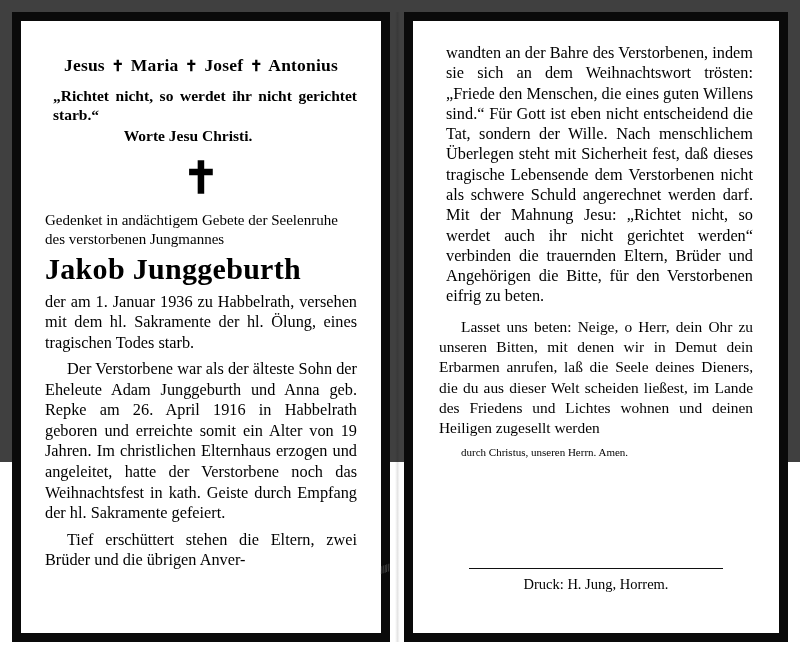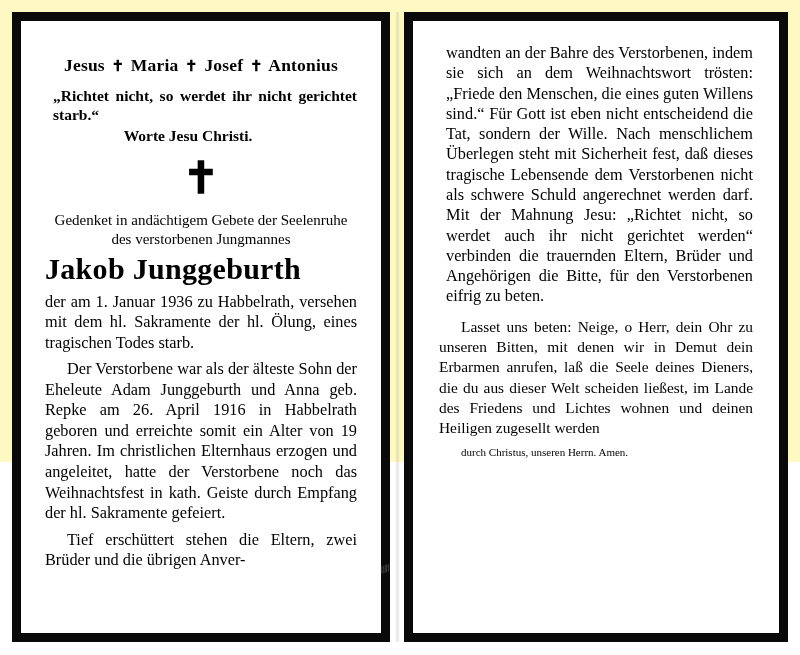--- a/index.html
+++ b/index.html
@@ -11,21 +11,21 @@
     width: 800px;
     height: 655px;
     font-family: "Liberation Serif", serif;
     color: #000000;
     overflow: hidden;
   }
   .page {
     position: relative;
     width: 800px;
     height: 462px;
-    background: #fef9c3;
+    background: #404040;
   }
   .card {
     position: absolute;
     top: 12px;
     height: 630px;
     background: #ffffff;
     border: 9px solid #0a0a0a;
     box-sizing: border-box;
   }
   .card-left {
@@ -75,21 +75,21 @@
   }
   .cross-symbol {
     text-align: center;
     font-size: 44px;
     line-height: 1;
     margin: 12px 0 10px 0;
     font-weight: bold;
   }
   .memorial-intro {
     font-size: 15px;
-    text-align: center;
+    text-align: left;
     line-height: 1.3;
   }
   .deceased-name {
     text-align: left;
     font-weight: bold;
     font-size: 30px;
     letter-spacing: 0.3px;
     margin: 2px 0 6px 0;
     white-space: nowrap;
   }
@@ -201,17 +201,21 @@
   <div class="fold-mark">/////</div>
 
   <div class="card card-right">
     <div class="inner">
 
       <p class="r-text">wandten an der Bahre des Verstorbenen, indem sie sich an dem Weihnachtswort trösten: „Friede den Menschen, die eines guten Willens sind.“ Für Gott ist eben nicht entscheidend die Tat, sondern der Wille. Nach menschlichem Überlegen steht mit Sicherheit fest, daß dieses tragische Lebensende dem Verstorbenen nicht als schwere Schuld angerechnet werden darf. Mit der Mahnung Jesu: „Richtet nicht, so werdet auch ihr nicht gerichtet werden“ verbinden die trauernden Eltern, Brüder und Angehörigen die Bitte, für den Verstorbenen eifrig zu beten.</p>
 
       <p class="prayer">Lasset uns beten: Neige, o Herr, dein Ohr zu unseren Bitten, mit denen wir in Demut dein Erbarmen anrufen, laß die Seele deines Dieners, die du aus dieser Welt scheiden ließest, im Lande des Friedens und Lichtes wohnen und deinen Heiligen zugesellt werden</p>
       <p class="prayer-end">durch Christus, unseren Herrn. Amen.</p>
 
+      <div class="printer">
+        <div class="printer-rule"></div>
+        <div>Druck: H. Jung, Horrem.</div>
+      </div>
 
     </div>
   </div>
 
 </div>
 
 </body></html>

